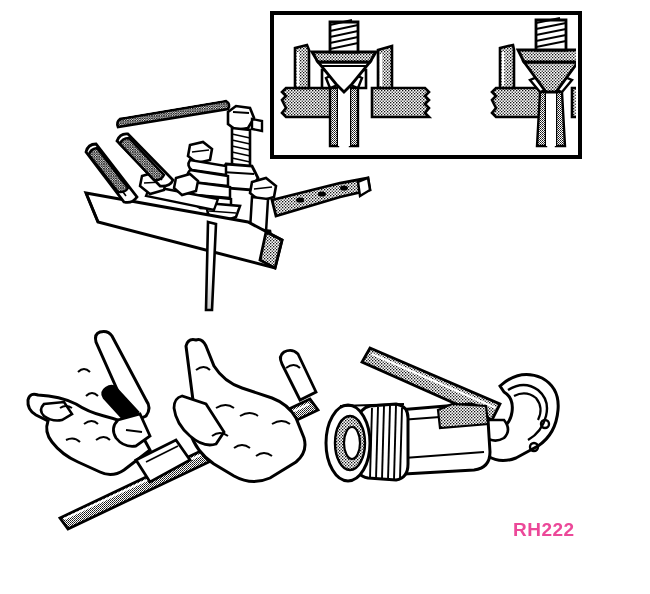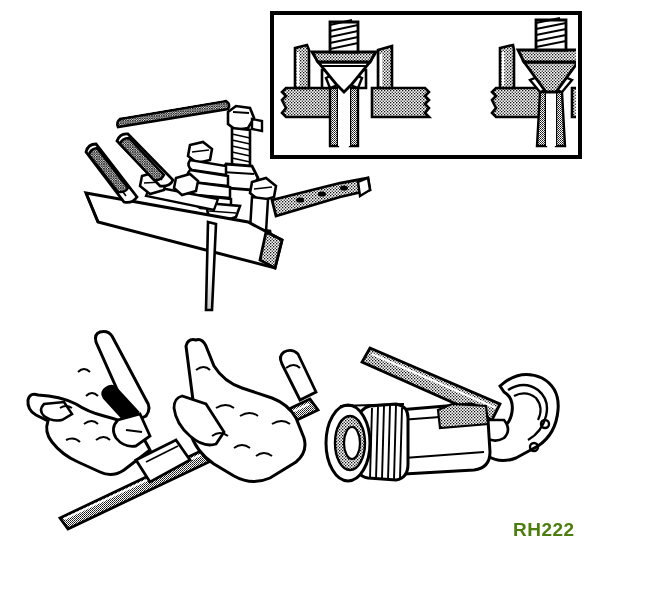--- a/index.html
+++ b/index.html
@@ -24,21 +24,21 @@
     height: 594px;
   }
   .ref-label {
     position: absolute;
     left: 513px;
     top: 519px;
     font-family: "Liberation Sans", sans-serif;
     font-size: 19px;
     font-weight: bold;
     letter-spacing: 0.5px;
-    color: #4d7c0f;
+    color: #ec4899;
     white-space: nowrap;
   }
 </style>
 </head>
 <body>
 
 <div id="figure-root">
 
   <svg id="figure-svg" viewBox="0 0 650 594" xmlns="http://www.w3.org/2000/svg">
     <defs>

